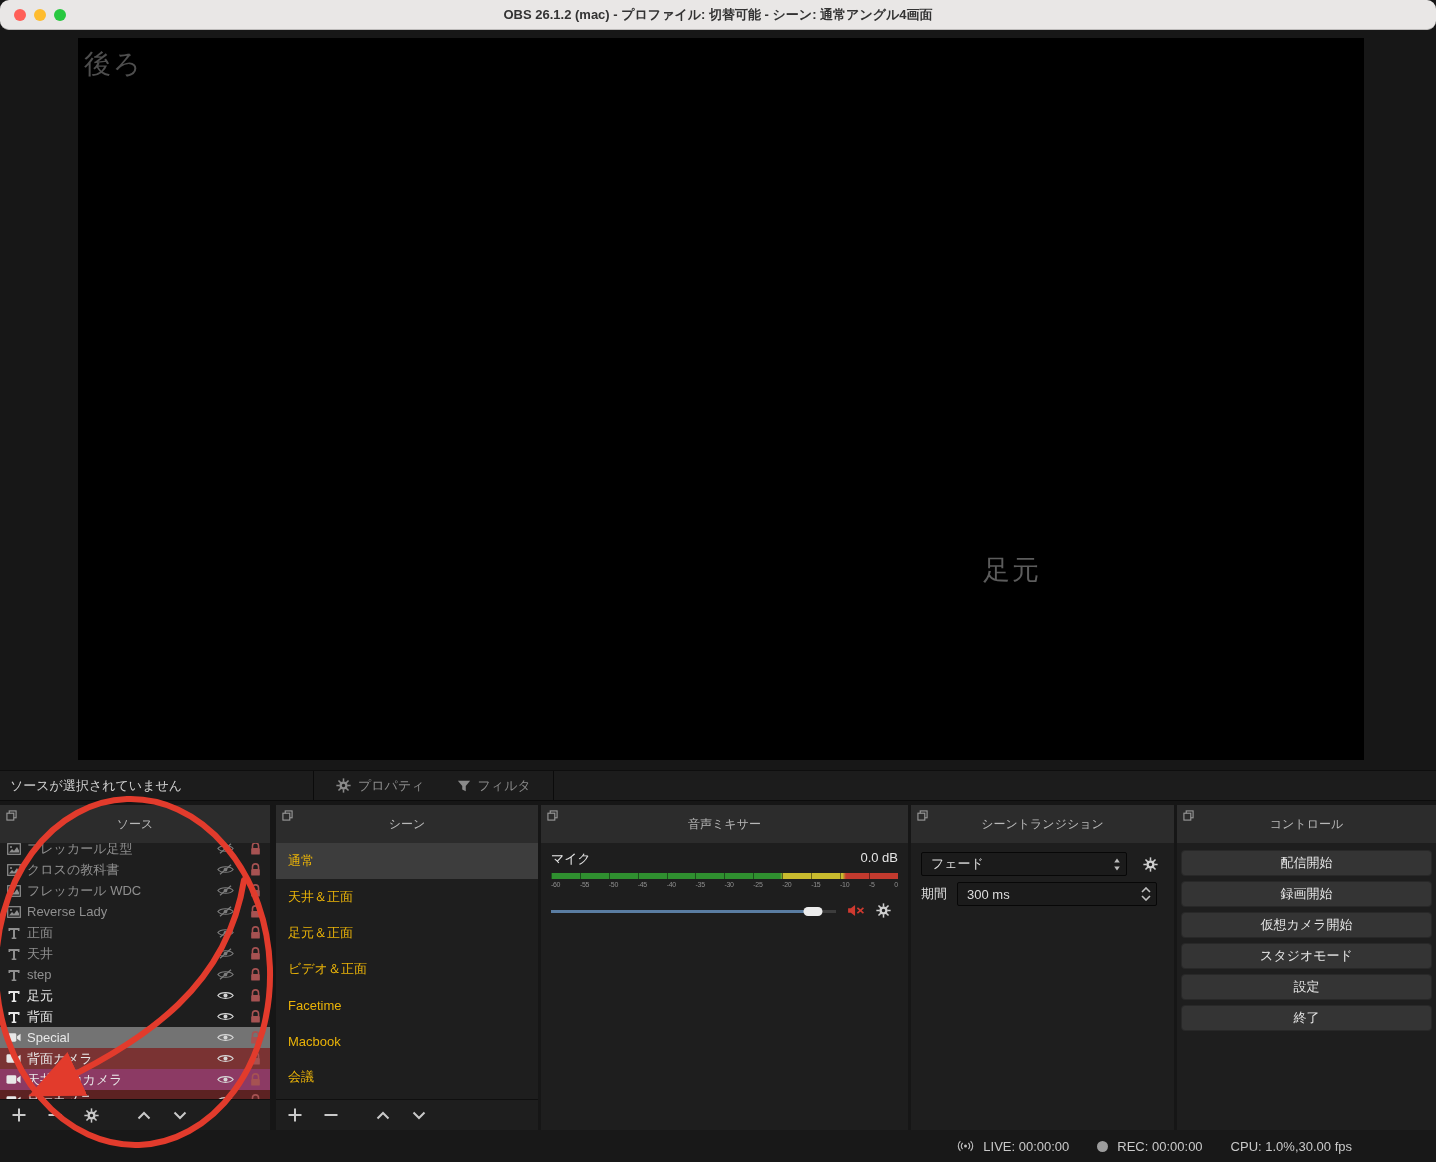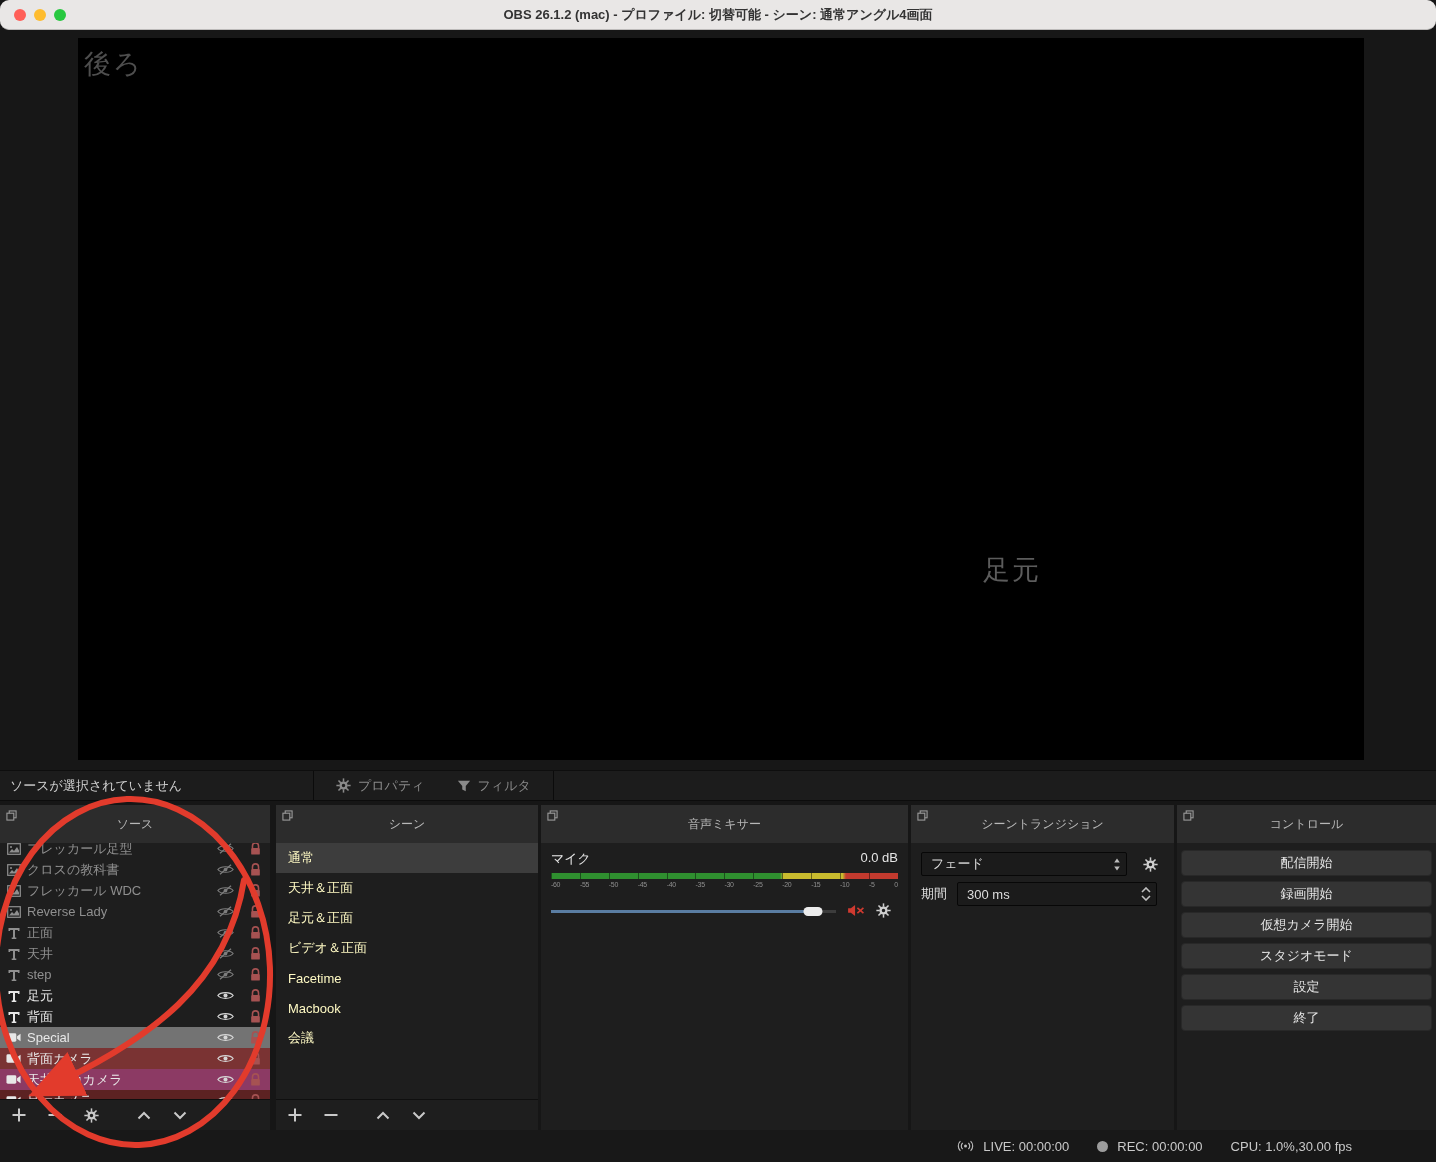--- a/index.html
+++ b/index.html
@@ -55,22 +55,22 @@
   .src-name{flex:1;white-space:nowrap;overflow:hidden;}
   .eye{width:18px;display:flex;justify-content:center;color:#d6d6d6;}
   .src-row.dimmed .eye{color:#7e7e7e;}
   .lock{width:14px;display:flex;justify-content:center;color:#a65252;margin-left:8px;}
   .dock-toolbar{flex:none;height:30px;border-top:1px solid #0f0f0f;display:flex;
     align-items:center;padding:0 12px;color:#c9c9c9;gap:22px;}
   .tb-ic{display:flex;align-items:center;}
   .tb-gap{margin-left:16px;}
   
   .scene-list{flex:1;overflow:hidden;}
-  .scene-row{height:30px;display:flex;align-items:center;padding:14px 12px;font-size:13px;
-    color:#fef9c3;box-sizing:border-box;}
+  .scene-row{height:36px;display:flex;align-items:center;padding:14px 12px;font-size:13px;
+    color:#eab308;box-sizing:border-box;}
   .scene-row.selected{background:#3d3d3d;}
   
   .mixer-body{padding:7px 10px 0;}
   .mix-top{display:flex;justify-content:space-between;font-size:13px;color:#e6e6e6;}
   .meter{margin-top:5px;height:6px;
     background-image:
       repeating-linear-gradient(90deg, rgba(0,0,0,.45) 0 1px, transparent 1px 28.9px),
       linear-gradient(90deg,#2f8f2f 0%,#2f8f2f 66%,#c9bb2e 67%,#c9bb2e 84%,#c23a2e 85%,#c23a2e 100%);}
   .meter-ticks{display:flex;justify-content:space-between;margin-top:2px;font-size:7px;
     color:#8f8f8f;letter-spacing:-0.3px;}

